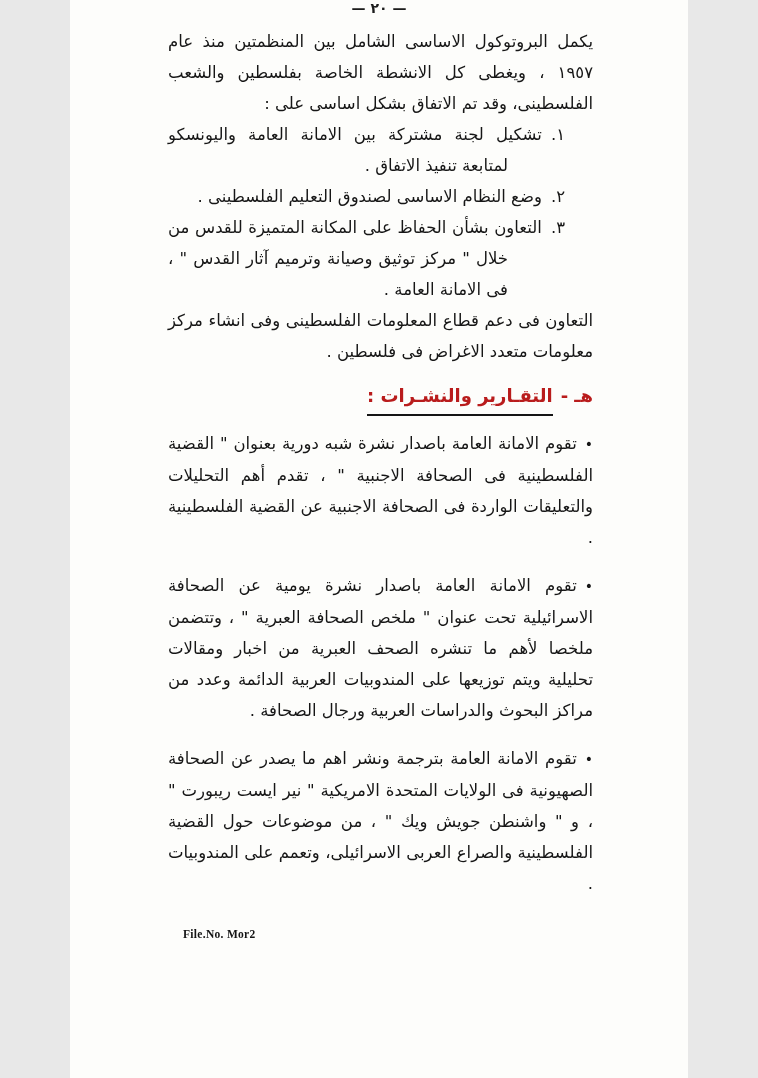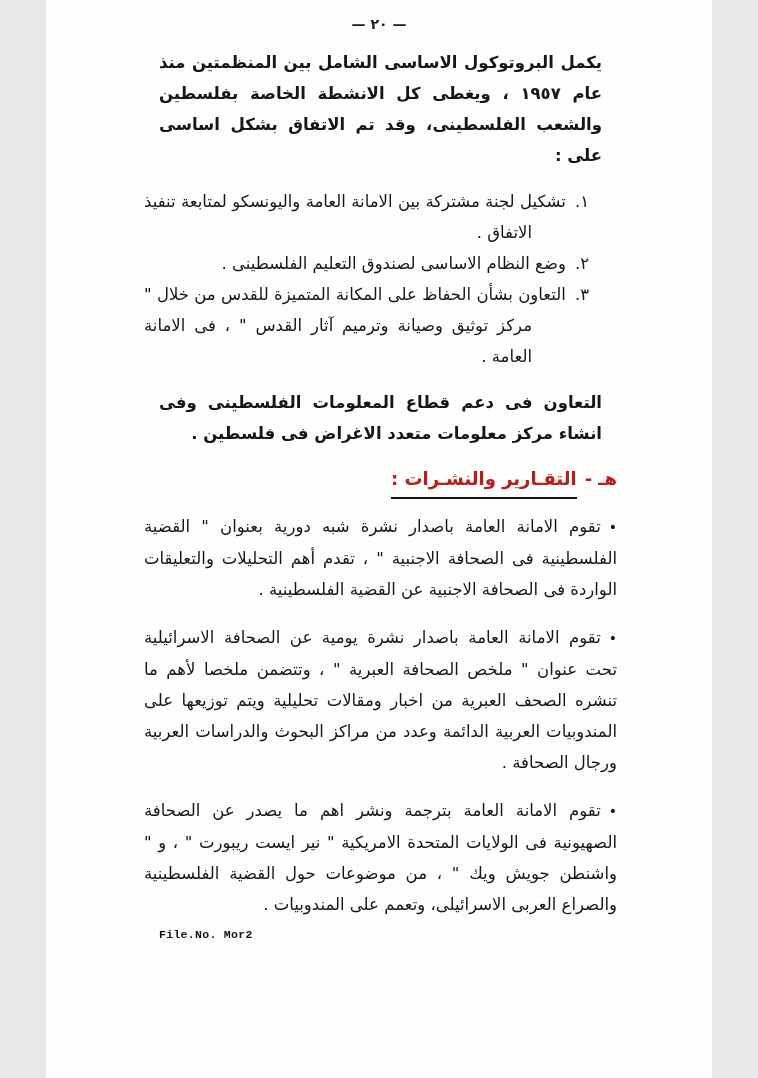--- a/index.html
+++ b/index.html
@@ -2,46 +2,45 @@
 <html lang="ar"><head>
 <meta charset="utf-8">
 <style>
   html, body {
     margin: 0;
     padding: 0;
     background: #e8e8e8;
   }
   .page {
     position: relative;
-    width: 666px;
+    width: 618px;
     height: 1078px;
     margin: 0 auto;
     background: #fdfdfb;
     color: #161616;
     font-family: "DejaVu Sans", sans-serif;
     overflow: hidden;
     box-sizing: border-box;
-    padding-top: 16px;
   }
   .page-number {
     text-align: center;
     font-size: 14px;
     font-weight: 600;
     letter-spacing: 1px;
     margin-bottom: 10px;
     color: #1c1c1c;
   }
   .content {
     direction: rtl;
     margin: 0 95px 0 98px;
     font-size: 16.5px;
     line-height: 31px;
     text-align: justify;
   }
-  .para { margin: 15px; font-weight: bold; }
+  .para { margin: 0; }
   .num-list {
     list-style: none;
     margin: 0;
     padding: 0;
   }
   .num-item {
     padding-right: 85px;
     text-indent: -57px;
     text-align: justify;
   }
@@ -72,21 +71,21 @@
   .bullet-dot {
     display: inline;
     margin-left: 8px;
     font-size: 14px;
   }
   .footer-file-no {
     position: absolute;
     left: 113px;
     top: 928px;
     direction: ltr;
-    font-family: Liberation Mono, monospace;
+    font-family: Liberation Serif, serif;
     font-weight: 700;
     font-size: 11.5px;
     color: #141414;
     letter-spacing: 0.3px;
   }
 </style>
 </head>
 <body>
 
 <div class="page">

